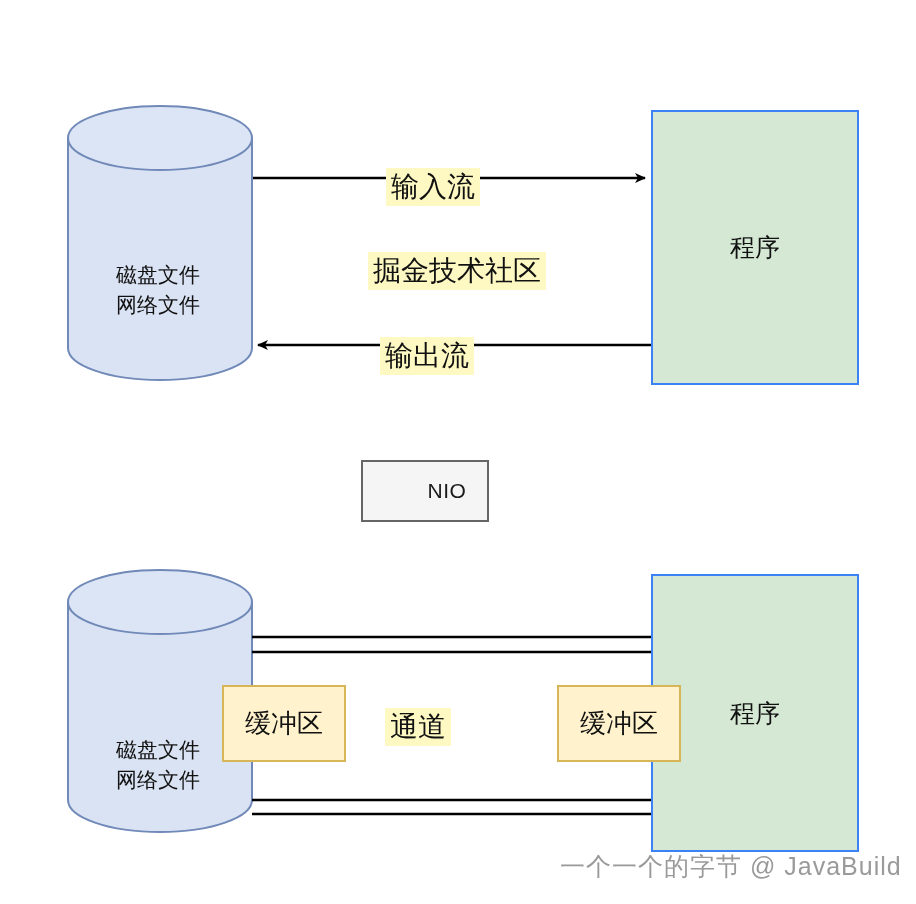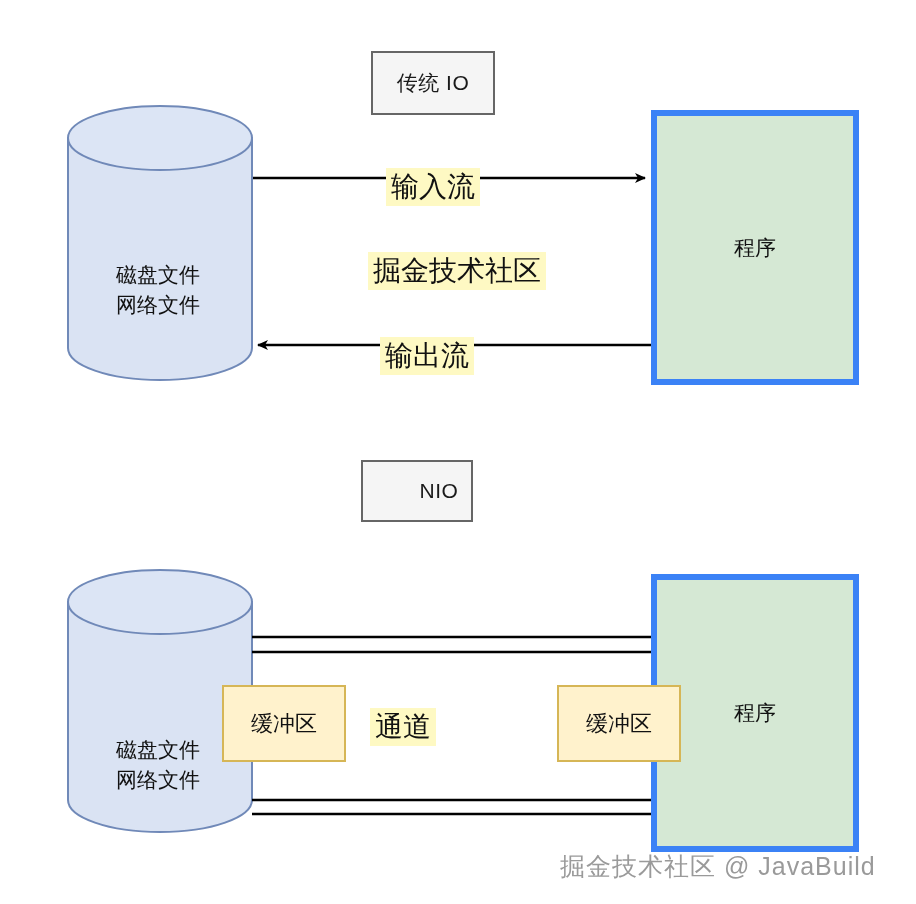--- a/index.html
+++ b/index.html
@@ -31,79 +31,79 @@
     background: #f5f5f5;
     border: 2px solid #666666;
     display: flex;
     align-items: center;
     justify-content: center;
     font-size: 21px;
     color: #1a1a1a;
     letter-spacing: 0.5px;
   }
   #title-io  { left: 371px; top: 51px;  width: 124px; height: 64px; }
-  #title-nio { left: 361px; top: 460px; width: 112px; height: 62px; padding-left: 44px; }
+  #title-nio { left: 361px; top: 460px; width: 128px; height: 62px; padding-left: 44px; }
 
   
   .cyl-label {
     position: absolute;
     width: 200px;
     text-align: center;
     font-size: 21px;
     line-height: 30px;
     color: #111111;
     white-space: pre-line;
     margin-top: 32px;
   }
   #cyl-label-io  { left: 58px;  top: 228px; }
   #cyl-label-nio { left: 58px;  top: 703px; }
 
   
   .program-box {
     position: absolute;
     box-sizing: border-box;
     background: #d5e8d4;
-    border: 6px solid #3b82f6;
+    border: 2px solid #3b82f6;
     display: flex;
     align-items: center;
     justify-content: center;
-    font-size: 21px;
+    font-size: 25px;
     color: #111111;
   }
   #program-io  { left: 651px; top: 110px; width: 208px; height: 275px; }
   #program-nio { left: 651px; top: 574px; width: 208px; height: 278px; }
 
   
   .buffer-box {
     position: absolute;
     box-sizing: border-box;
     background: #fff2cc;
     border: 2px solid #d6b656;
     display: flex;
     align-items: center;
     justify-content: center;
-    font-size: 22px;
+    font-size: 26px;
     color: #111111;
   }
   #buffer-left  { left: 222px; top: 685px; width: 124px; height: 77px; }
   #buffer-right { left: 557px; top: 685px; width: 124px; height: 77px; }
 
   
   .edge-label {
     position: absolute;
     font-size: 28px;
     color: #111111;
     background: #fef9c3;
     padding: 0 5px;
     white-space: nowrap;
   }
   #label-input-stream  { left: 386px; top: 168px; }
   #label-byte-by-byte  { left: 368px; top: 252px; }
   #label-output-stream { left: 380px; top: 337px; }
-  #label-channel       { left: 370px; top: 708px; }
+  #label-channel       { left: 385px; top: 708px; }
 
   
   #watermark {
     position: absolute;
     left: 560px;
     top: 850px;
     font-size: 25px;
     color: #9a9a9a;
     letter-spacing: 1px;
     white-space: nowrap;
@@ -142,21 +142,20 @@
       <line x1="252" y1="637" x2="654" y2="637" stroke="#000000" stroke-width="2.4"></line>
       <line x1="252" y1="652" x2="654" y2="652" stroke="#000000" stroke-width="2.4"></line>
     </g>
 
     <g>
       <line x1="252" y1="800" x2="654" y2="800" stroke="#000000" stroke-width="2.4"></line>
       <line x1="252" y1="814" x2="654" y2="814" stroke="#000000" stroke-width="2.4"></line>
     </g>
   </svg>
 
-  <div class="title-box" id="title-io">传统 IO</div>
 
   <div class="cyl-label" id="cyl-label-io">磁盘文件
 网络文件</div>
 
   <div class="program-box" id="program-io">程序</div>
 
   <div class="edge-label" id="label-input-stream">输入流</div>
 
   <div class="edge-label" id="label-byte-by-byte">掘金技术社区</div>
 
@@ -168,15 +167,15 @@
 网络文件</div>
 
   <div class="program-box" id="program-nio">程序</div>
 
   <div class="buffer-box" id="buffer-left">缓冲区</div>
 
   <div class="buffer-box" id="buffer-right">缓冲区</div>
 
   <div class="edge-label" id="label-channel">通道</div>
 
-  <div id="watermark">掘金技术社区 @ JavaBuild</div>
+  <div id="watermark">一个一个的字节 @ JavaBuild</div>
 
 </div>
 
 </body></html>

